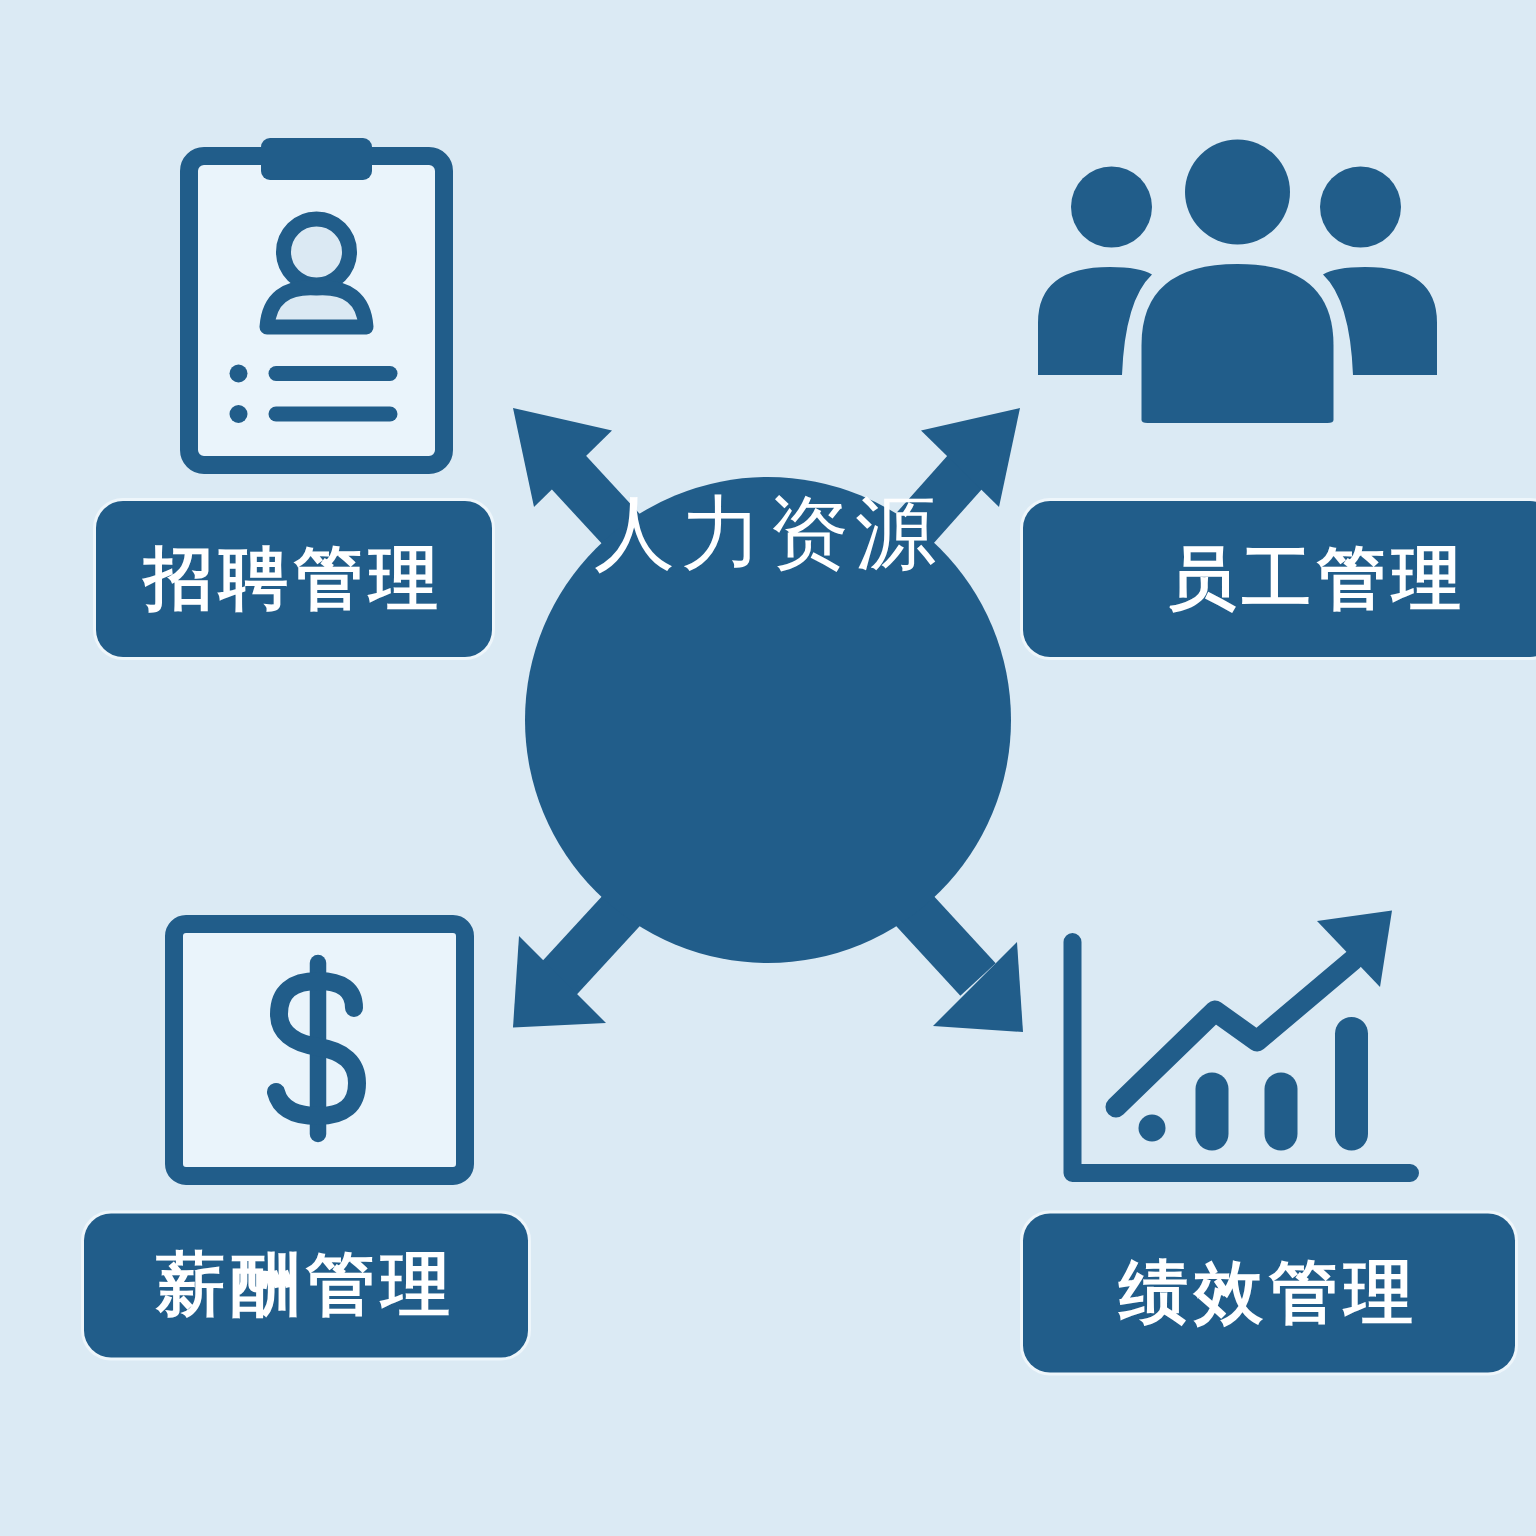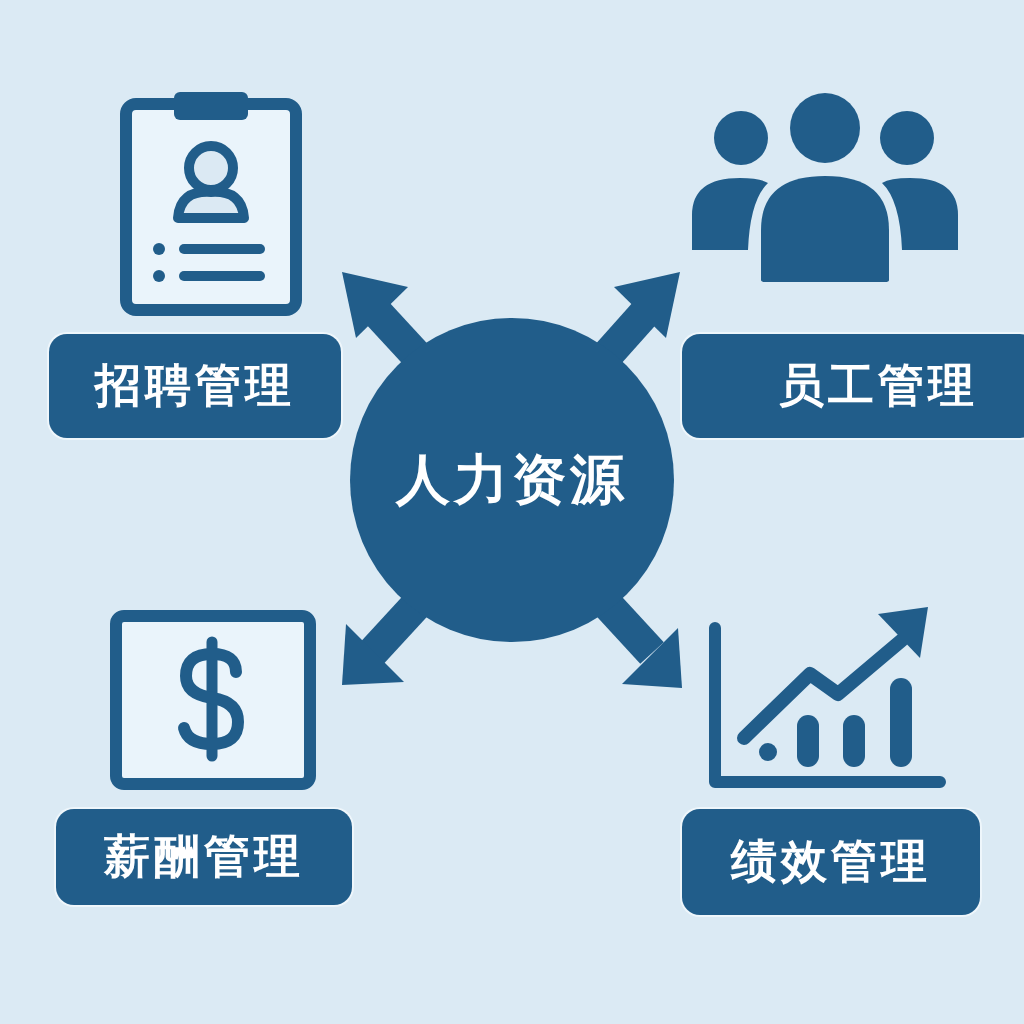--- a/index.html
+++ b/index.html
@@ -15,22 +15,22 @@
     background:#215d8a;
     border-radius:18px;
     color:#ffffff;
     display:flex; align-items:center; justify-content:center;
     font-size:46px; font-weight:bold; letter-spacing:4px;
     box-shadow:0 0 0 2px #eef6fb;
   }
   .center-text {
     position:absolute;
     left:350px; top:318px; width:324px; height:324px;
-    display:flex; flex-direction:column; align-items:center; justify-content:center;
-    color:#ffffff; font-size:54px; font-weight:bold; letter-spacing:4px; line-height:76px;
+    display:flex; flex-direction:column; align-items:center; 
+    color:#ffffff; font-size:54px; font-weight:normal; letter-spacing:4px; line-height:76px;
   }
   .center-text span { display:block; }
 </style>
 </head>
 <body>
 
 <svg class="canvas" viewBox="0 0 1024 1024" xmlns="http://www.w3.org/2000/svg">
 
   <g fill="#215d8a">
 
@@ -91,27 +91,27 @@
     <rect x="890" y="678" width="22" height="89" rx="11"></rect>
     <polyline points="744,738 810,674 838,694 902,640" fill="none" stroke="#215d8a" stroke-width="14" stroke-linecap="round" stroke-linejoin="round"></polyline>
     <polygon points="878,614 928,607 920,658"></polygon>
   </g>
 </svg>
 
 <div class="center-text">
   <span>人力资源</span>
 </div>
 
-<div class="label-box" style="left:49px; top:334px; width:292px; height:104px;">
+<div class="label-box" style="left:64px; top:334px; width:264px; height:104px;">
   <span>招聘管理</span>
 </div>
 
 <div class="label-box" style="left:682px; top:334px; width:320px; height:104px;padding-left:36px;">
   <span>员工管理</span>
 </div>
 
 <div class="label-box" style="left:56px; top:809px; width:296px; height:96px;">
   <span>薪酬管理</span>
 </div>
 
-<div class="label-box" style="left:682px; top:809px; width:298px; height:106px;">
+<div class="label-box" style="left:682px; top:809px; width:328px; height:106px;">
   <span>绩效管理</span>
 </div>
 
 </body></html>

